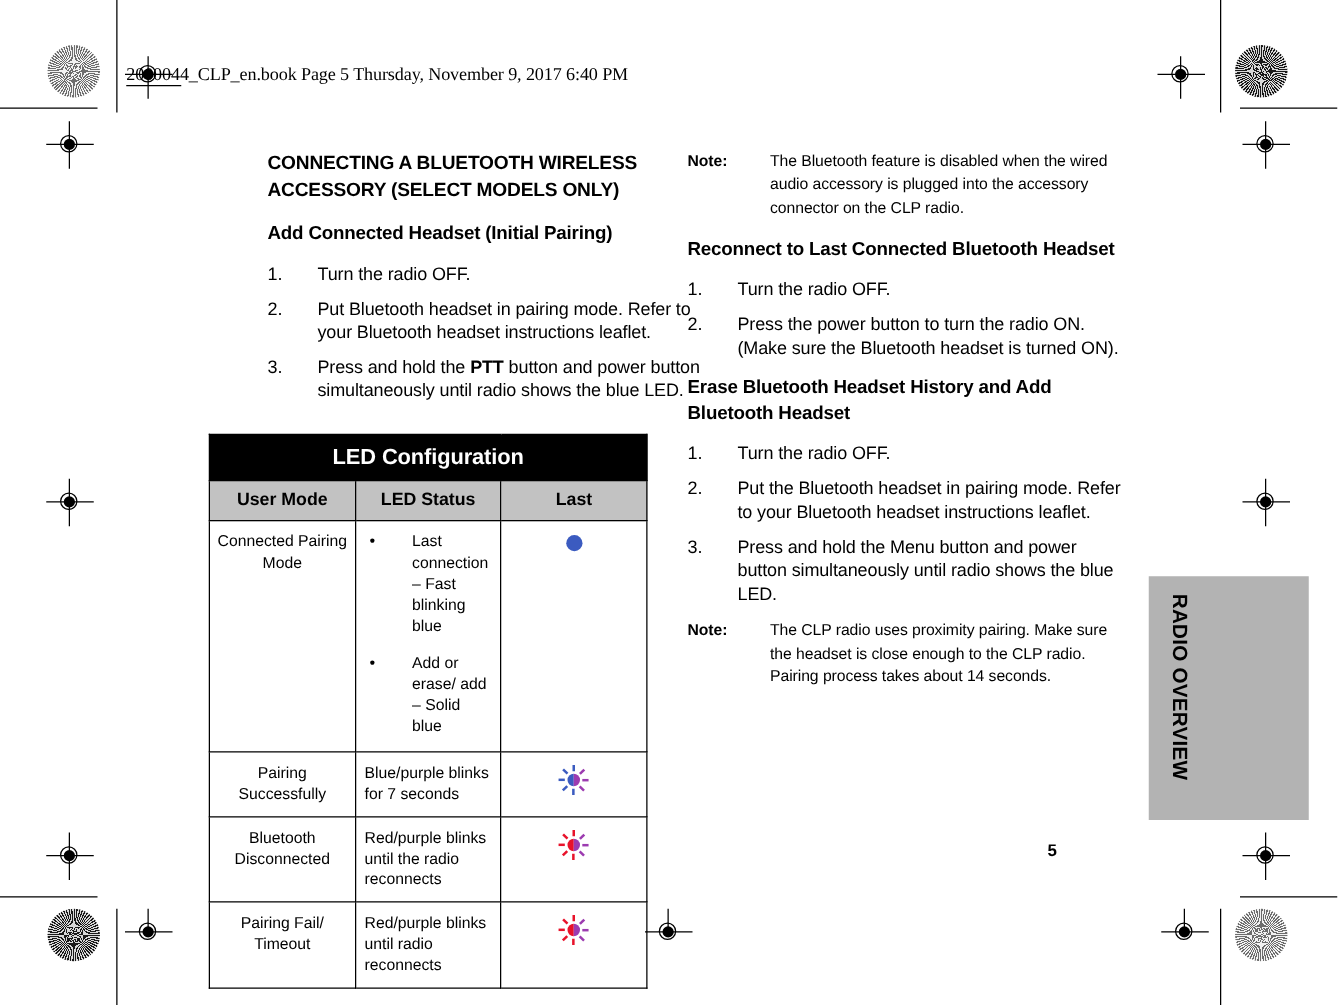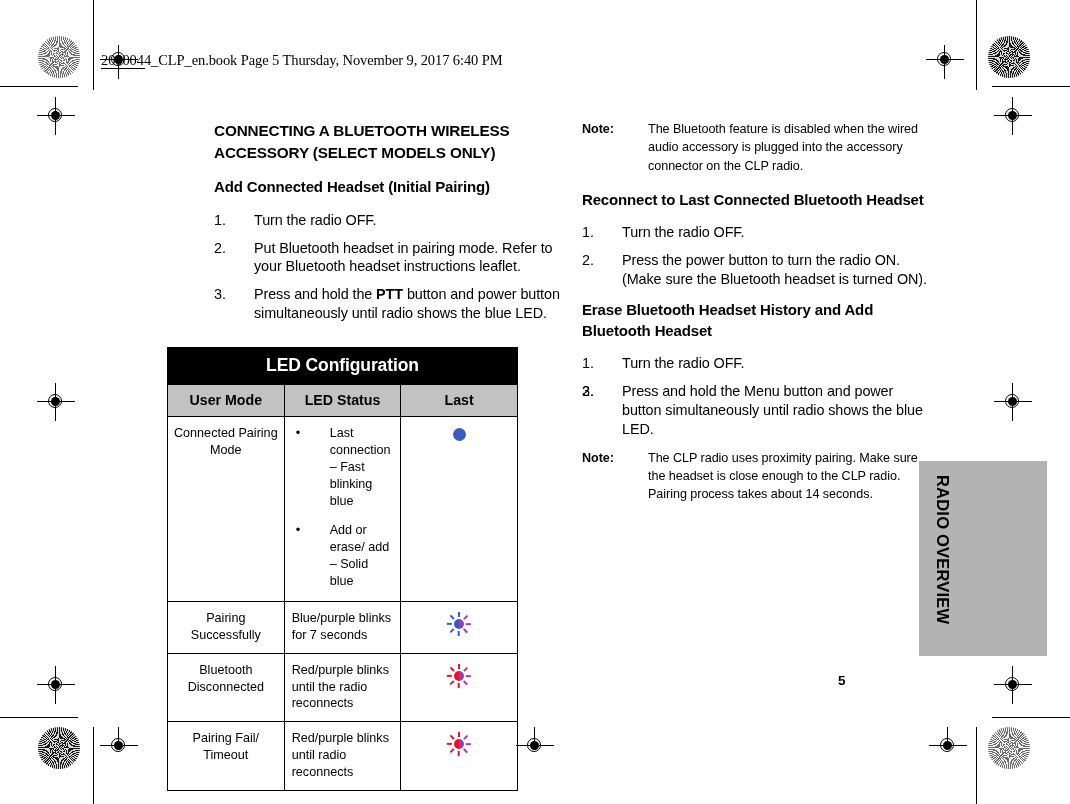--- a/index.html
+++ b/index.html
@@ -86,21 +86,21 @@
     white-space: nowrap;
     color: #000;
   }
 
   .col {
     position: absolute;
     top: 120px;
     width: 354px;
   }
   .col-left { left: 178px; margin-left: 36px; }
-  .col-right { left: 582px; }
+  .col-right { left: 550px; }
 
   h1.sect {
     font-size: 15.3px;
     font-weight: bold;
     line-height: 1.42;
     margin: 0 0 13px 0;
     letter-spacing: -0.15px;
   }
   h2.sub {
     font-size: 15.0px;
@@ -442,21 +442,21 @@
         <span class="num">2.</span><span>Press the power button to turn the radio ON. (Make sure the Bluetooth headset is turned ON).</span>
       </li>
     </ol>
 
     <h2 class="sub">Erase Bluetooth Headset History and Add Bluetooth Headset</h2>
     <ol class="steps">
       <li>
         <span class="num">1.</span><span>Turn the radio OFF.</span>
       </li>
       <li>
-        <span class="num">2.</span>
+        <span class="num">2.</span><span>Put the Bluetooth headset in pairing mode. Refer to your Bluetooth headset instructions leaflet.</span>
       </li>
       <li>
         <span class="num">3.</span><span>Press and hold the Menu button and power button simultaneously until radio shows the blue LED.</span>
       </li>
     </ol>
 
     <div class="note">
       <span class="note-label">Note:</span><span>The CLP radio uses proximity pairing. Make sure the headset is close enough to the CLP radio. Pairing process takes about 14 seconds.</span>
     </div>
   </div>

